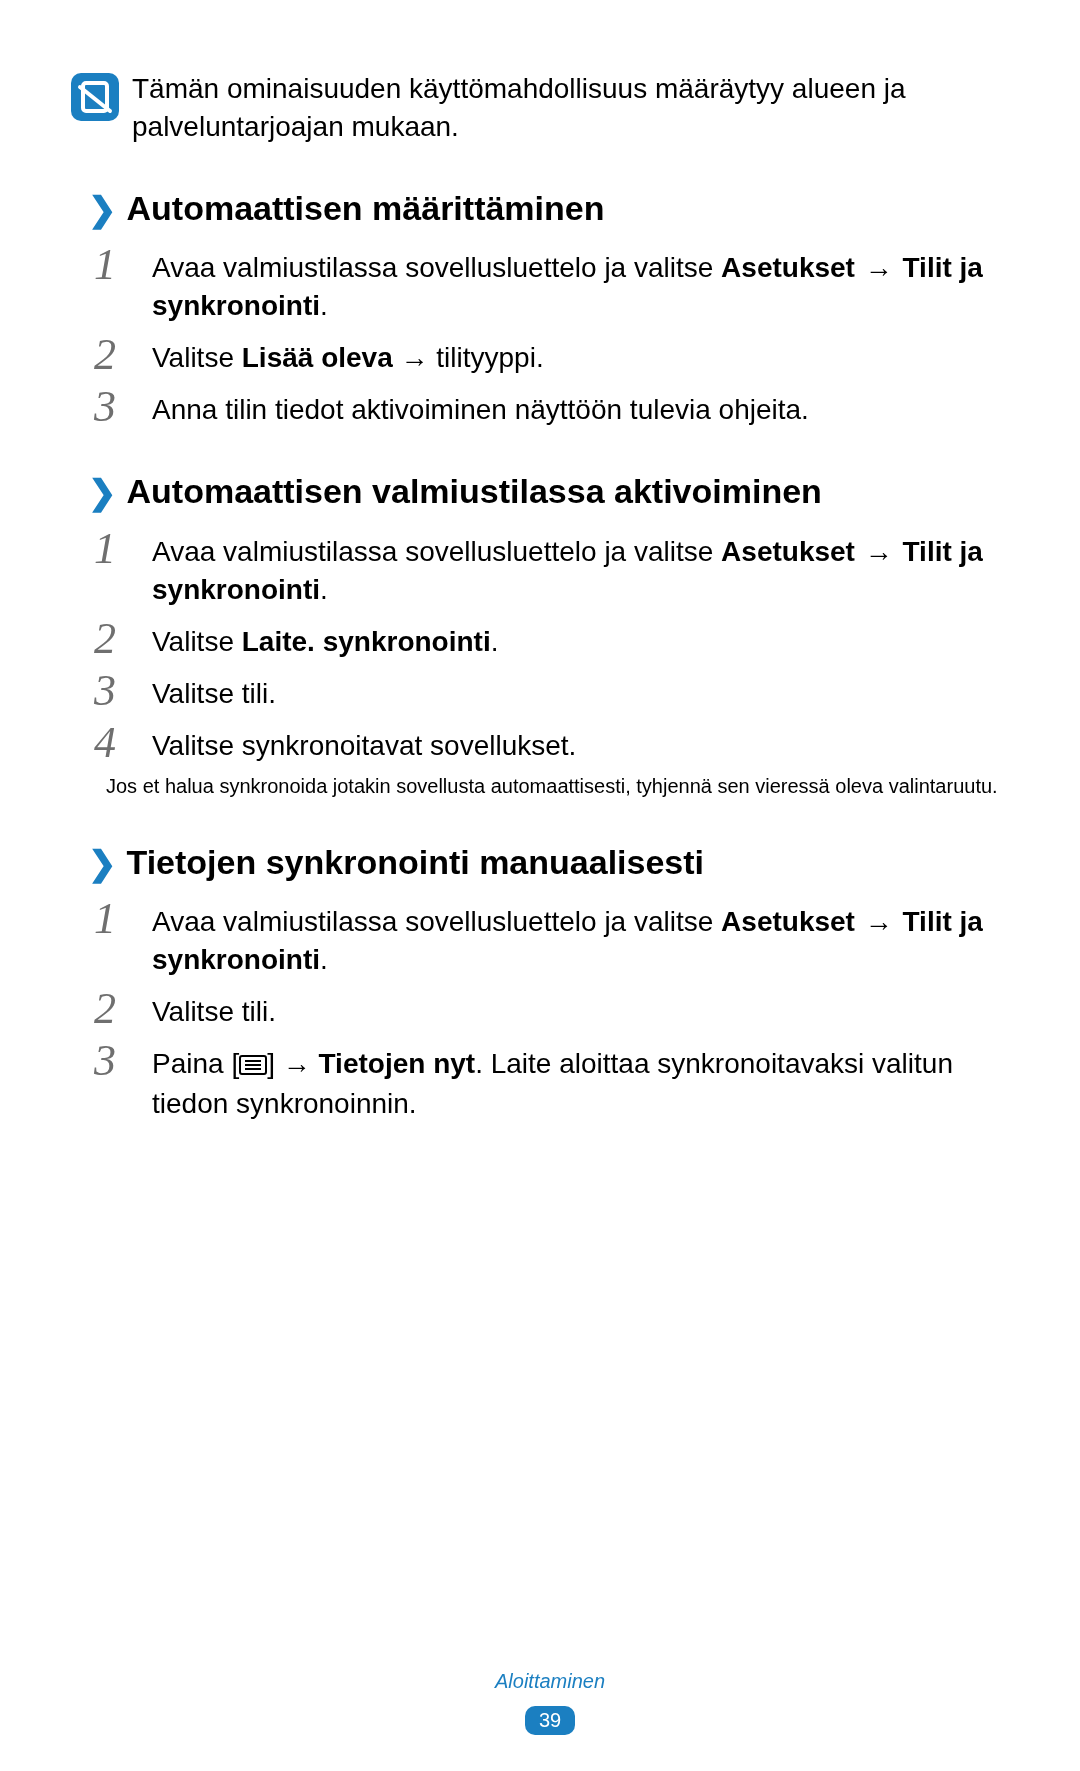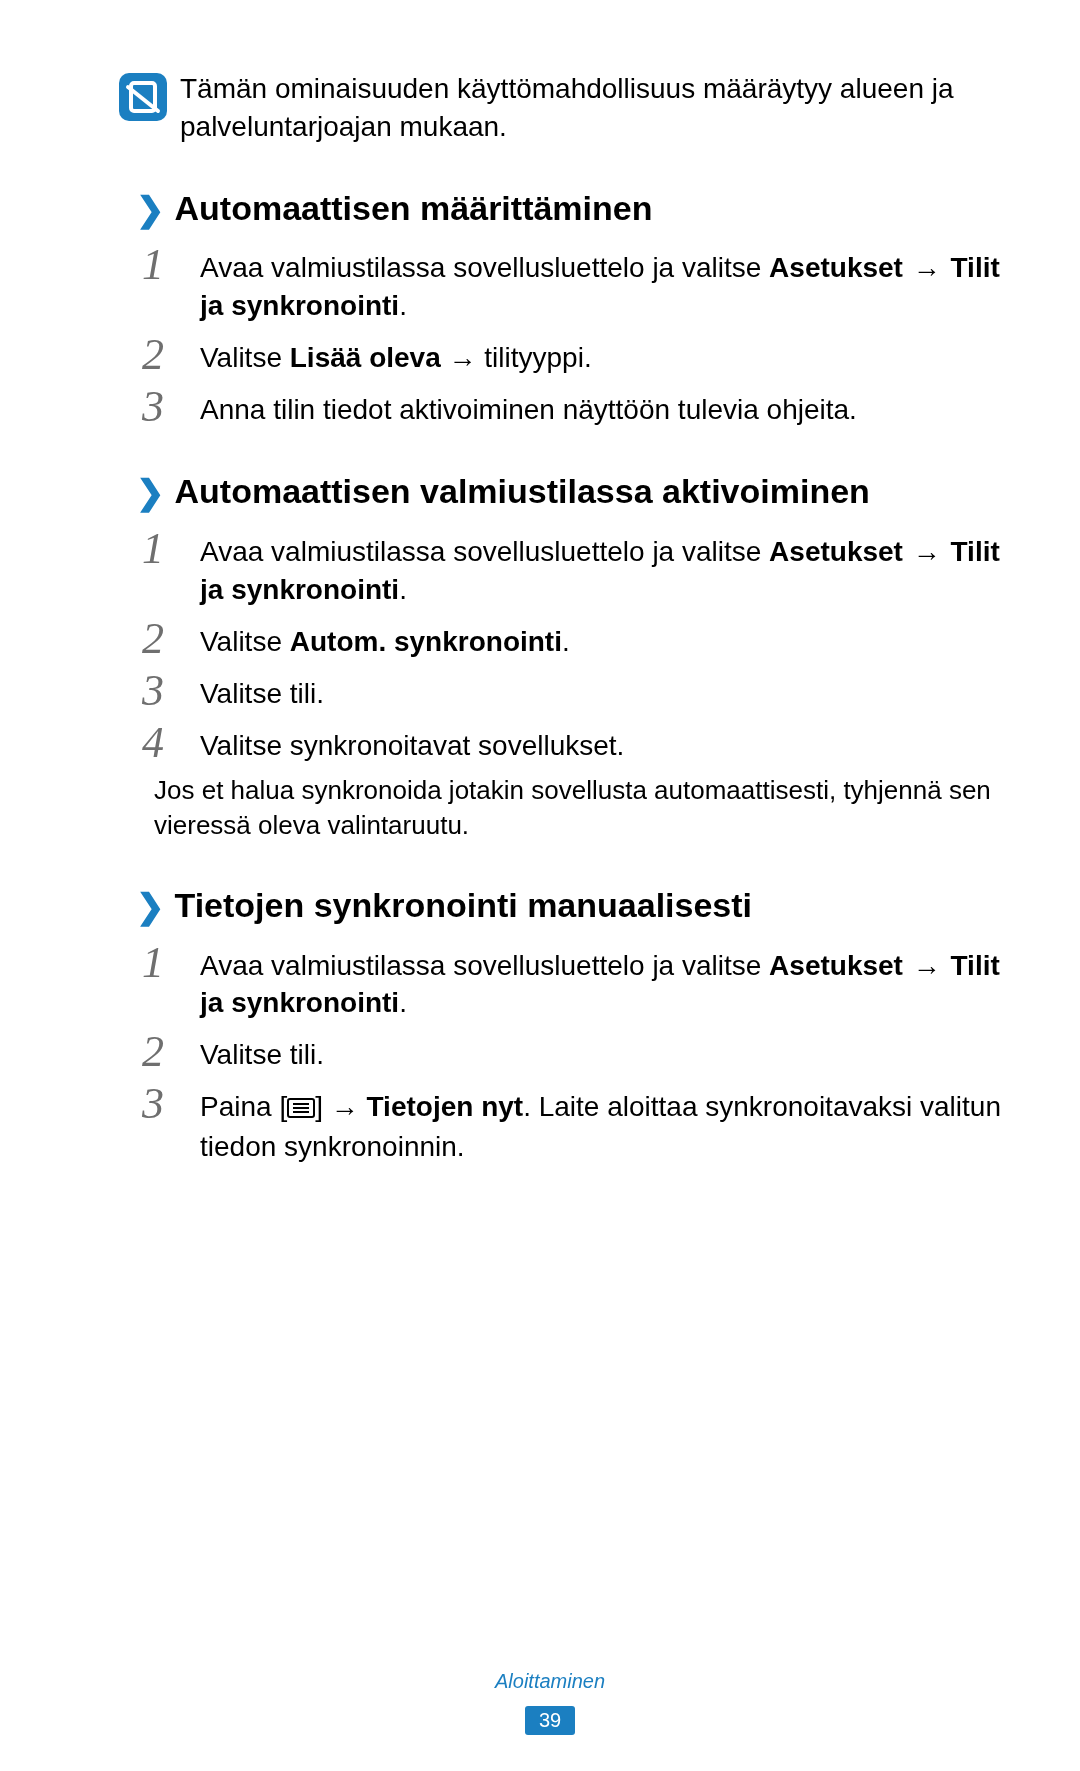--- a/index.html
+++ b/index.html
@@ -7,21 +7,20 @@
   body {
     font-family: "Segoe UI", "Myriad Pro", "Helvetica Neue", Arial, sans-serif;
     background: #fff;
     color: #000;
     position: relative;
     font-size: 28px;
     line-height: 1.35;
   }
   .page {
     padding: 70px 70px 0 70px;
-    margin-left: 48px;
   }
   .note-row {
     display: flex;
     align-items: flex-start;
     gap: 12px;
     margin-bottom: 40px;
   }
   .note-icon {
     width: 50px;
     height: 50px;
@@ -70,21 +69,21 @@
     text-align: left;
     padding-top: 0;
   }
   .step-text {
     flex: 1;
     font-size: 28px;
     padding-top: 6px;
   }
   .bold { font-weight: 700; }
   .body-para {
-    font-size: 26px;
+    font-size: 20px;
     margin: 6px 0 0 36px;
   }
   .arrow { padding: 0 2px; }
   .menu-icon {
     display: inline-block;
     vertical-align: -2px;
   }
   .footer {
     position: absolute;
     bottom: 34px;
@@ -98,21 +97,21 @@
     font-size: 20px;
     font-family: "Segoe UI", Arial, sans-serif;
     margin-bottom: 4px;
   }
   .footer-page {
     display: inline-block;
     background: #1b7fc1;
     color: #fff;
     font-size: 20px;
     padding: 1px 14px;
-    border-radius: 3px;
+    border-radius: 10px;
     font-weight: 400;
   }
 </style>
 </head>
 <body>
 
 <div class="page">
 
   <div class="note-row">
     <span class="note-icon">
@@ -157,21 +156,21 @@
     </div>
     <div class="step">
       <span class="step-num">1</span>
       <span class="step-text">
         <span>Avaa valmiustilassa sovellusluettelo ja valitse </span><span class="bold">Asetukset</span><span class="arrow"> → </span><span class="bold">Tilit ja synkronointi</span><span>.</span>
       </span>
     </div>
     <div class="step">
       <span class="step-num">2</span>
       <span class="step-text">
-        <span>Valitse </span><span class="bold">Autom. synkronointi</span><span>.</span>
+        <span>Valitse </span><span class="bold">Laite. synkronointi</span><span>.</span>
       </span>
     </div>
     <div class="step">
       <span class="step-num">3</span>
       <span class="step-text">Valitse tili.</span>
     </div>
     <div class="step">
       <span class="step-num">4</span>
       <span class="step-text">Valitse synkronoitavat sovellukset.</span>
     </div>

